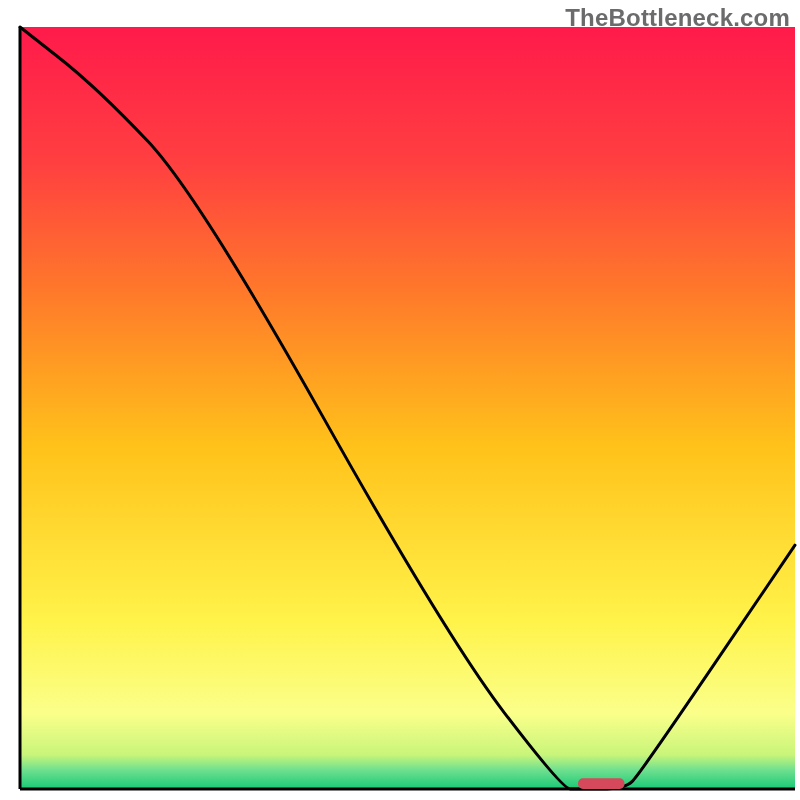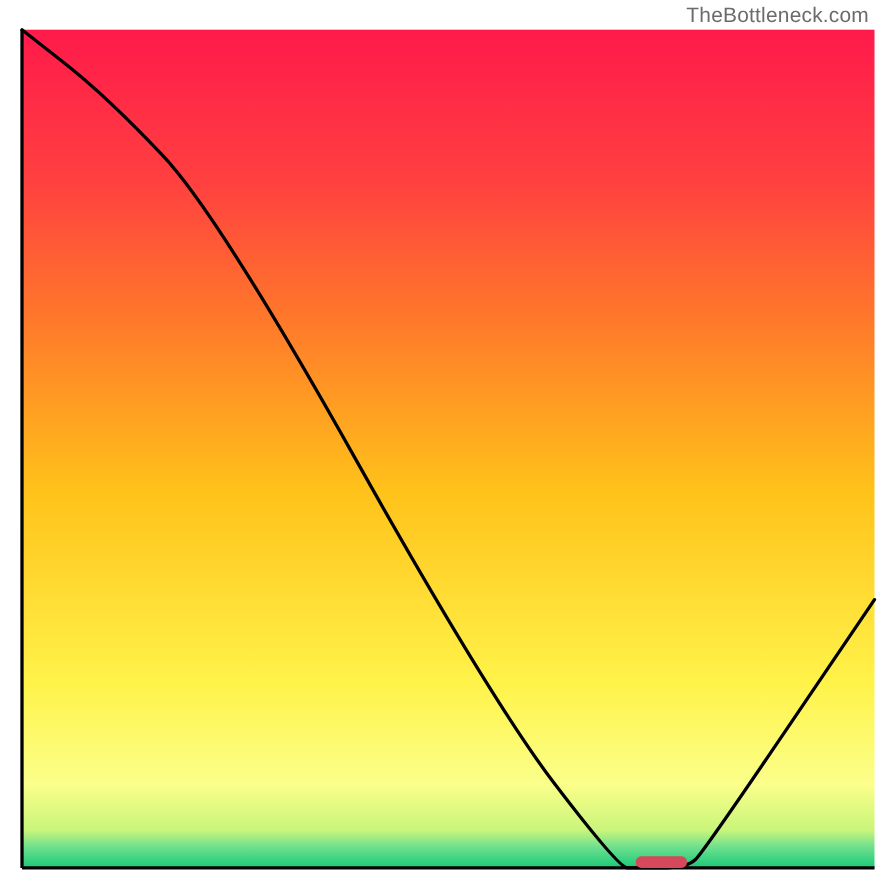--- a/index.html
+++ b/index.html
@@ -13,22 +13,22 @@
   .wrap {
     position: relative;
     width: 800px;
     height: 800px;
   }
   .watermark {
     position: absolute;
     top: 4px;
     right: 10px;
     color: #6b6b6b;
-    font-size: 19px;
-    font-weight: 400;
+    font-size: 24px;
+    font-weight: 700;
     z-index: 5;
     letter-spacing: 0.2px;
   }
   svg.chart {
     position: absolute;
     left: 0;
     top: 0;
     width: 800px;
     height: 800px;
   }

